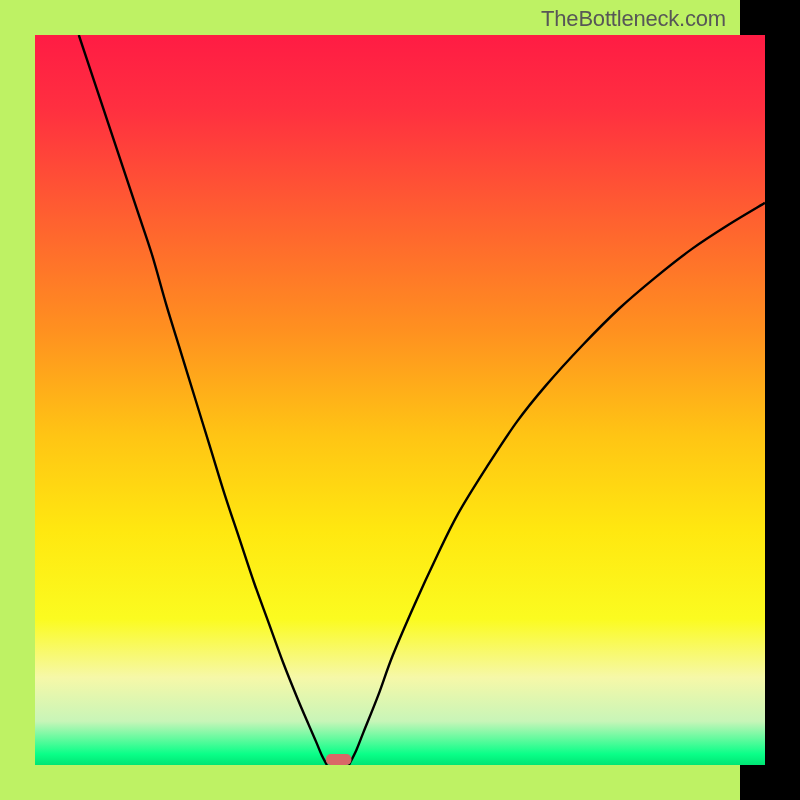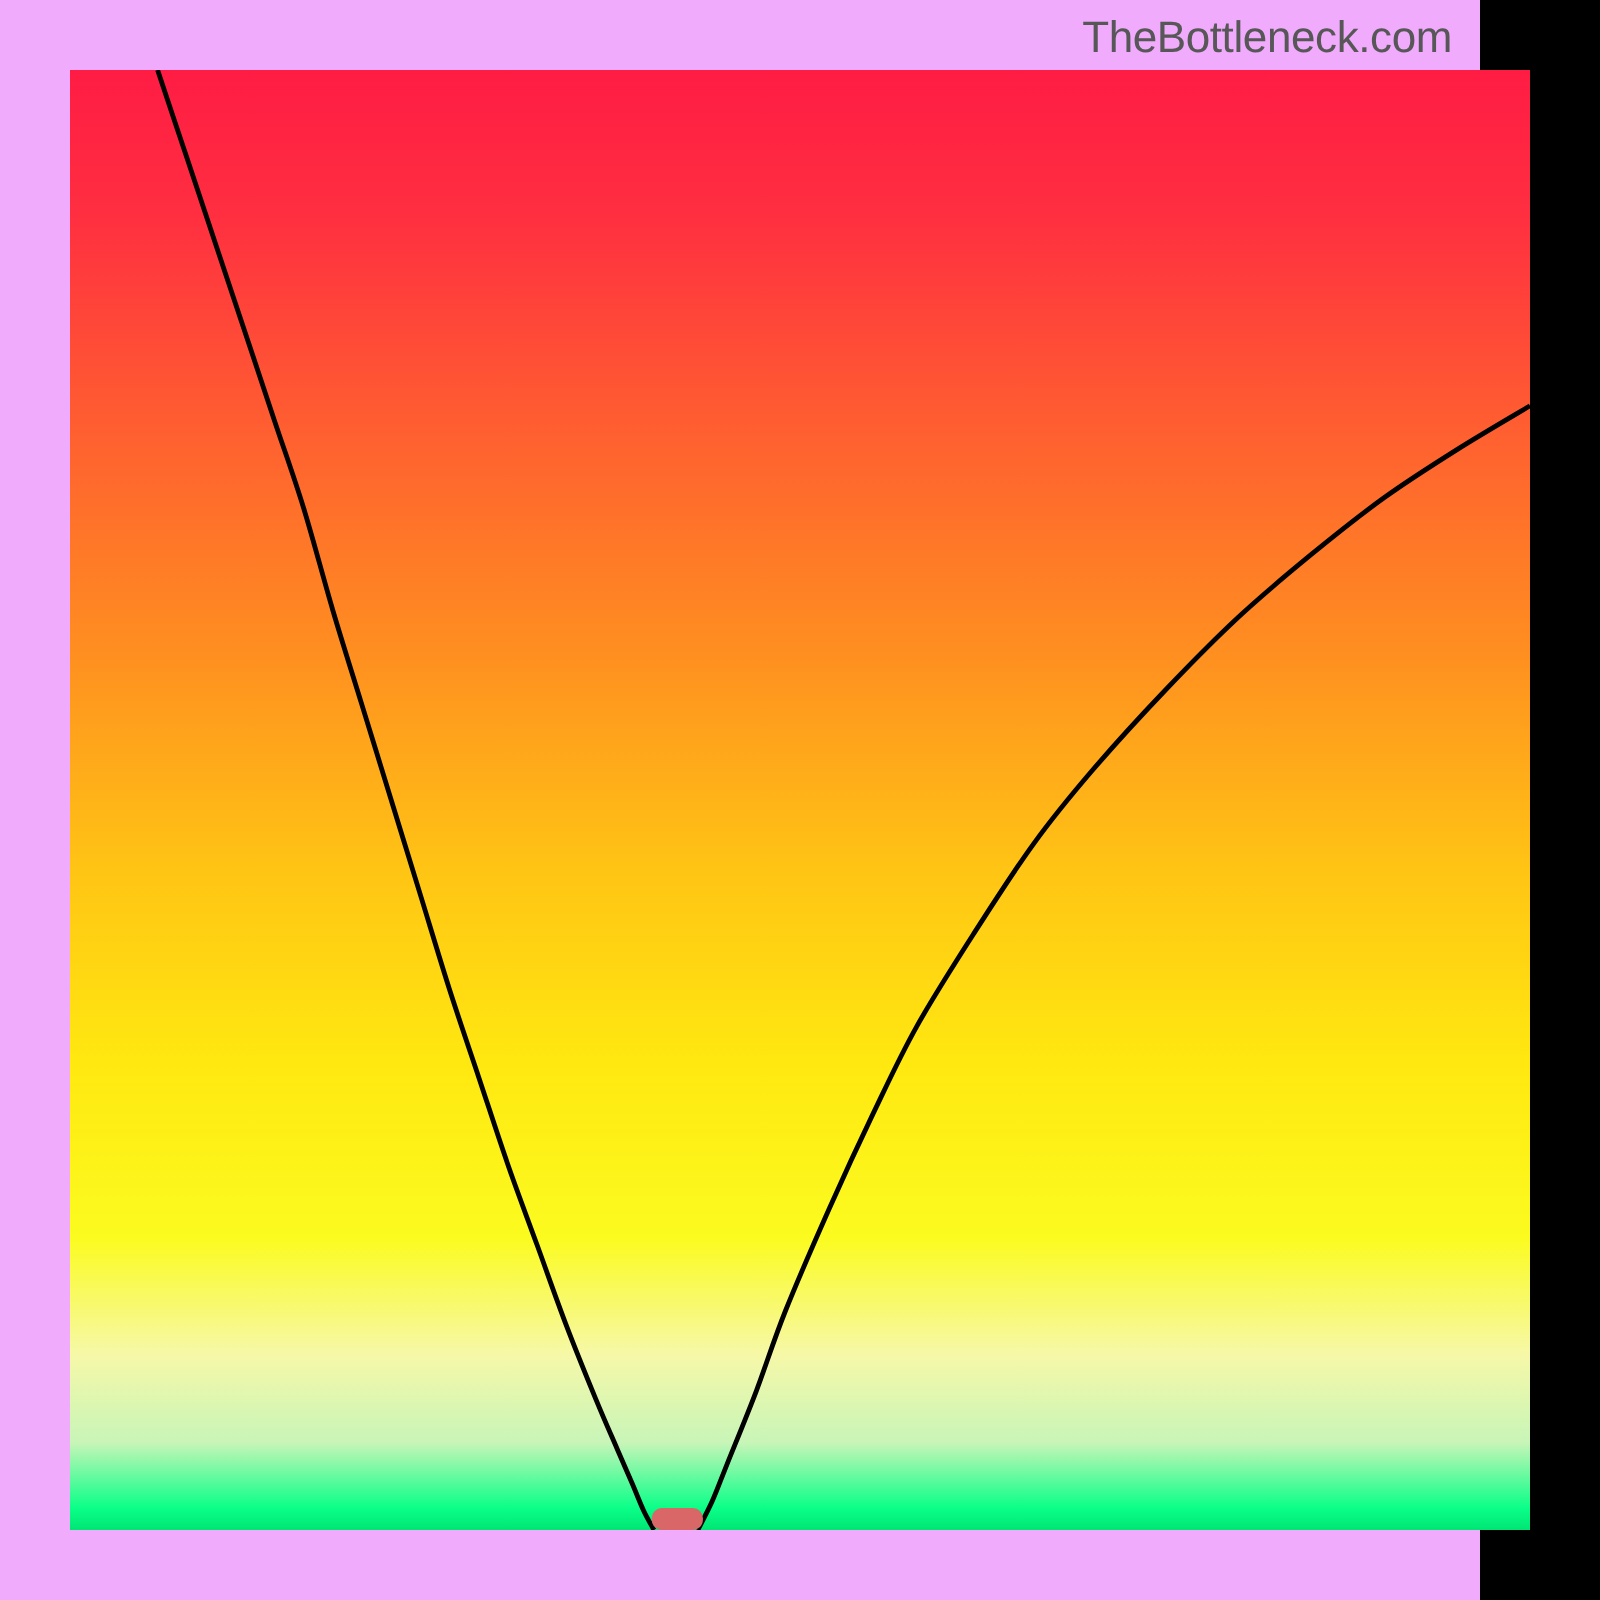--- a/index.html
+++ b/index.html
@@ -1,21 +1,21 @@
 <!DOCTYPE html>
 <html><head>
 <meta charset="utf-8">
 <style>
   * { margin: 0; padding: 0; box-sizing: border-box; }
   html, body { width: 800px; height: 800px; overflow: hidden; background: #000; }
   .container {
     width: 740px;
     height: 800px;
     position: relative;
-    background: #f0abfc;
+    background: #bef264;
     text-align: right;
   }
   .attribution {
     position: absolute;
     top: 6px;
     right: 14px;
     font-family: Arial, Helvetica, sans-serif;
     font-size: 22px;
     color: #575757;
     font-weight: 500;

